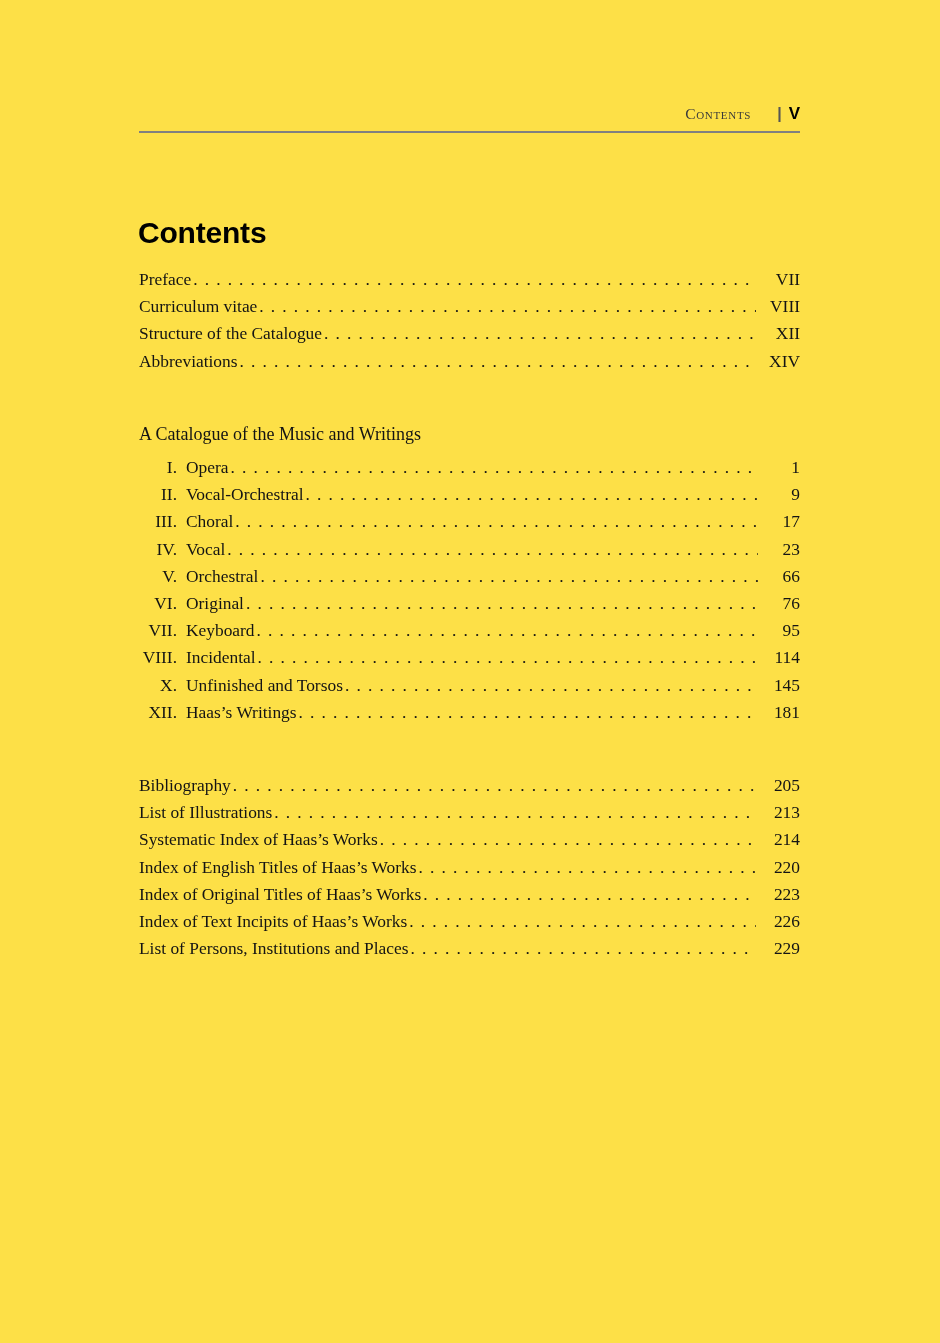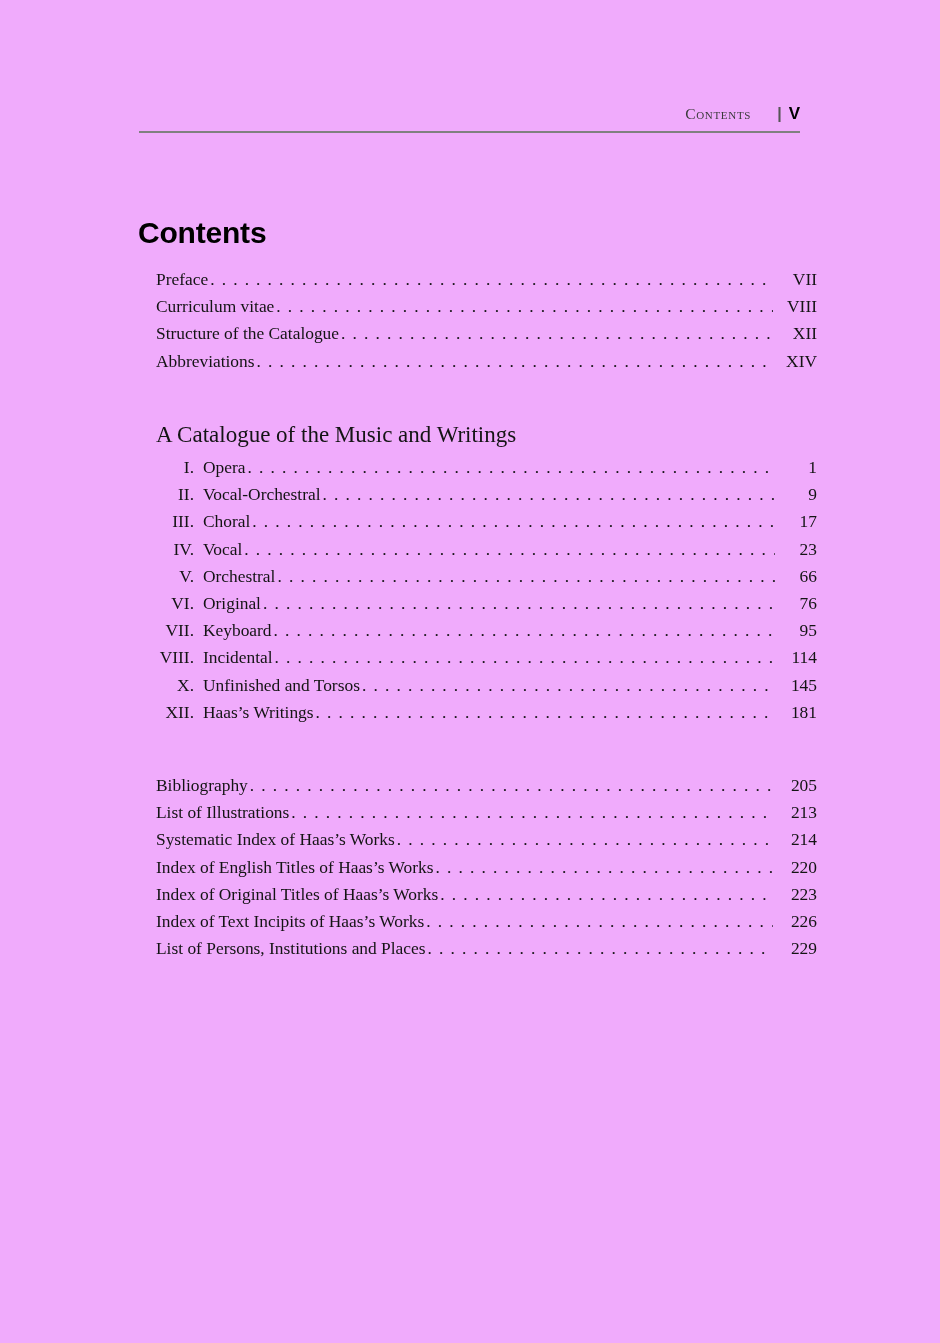--- a/index.html
+++ b/index.html
@@ -14,21 +14,21 @@
     color: #141414;
     position: relative;
     overflow: hidden;
   }
 
   .page {
     position: absolute;
     left: 0; top: 0;
     width: 940px;
     height: 1343px;
-    background: #f0abfc;
+    background: #fde047;
   }
 
   
   .running-head {
     position: absolute;
     left: 139px;
     top: 104px;
     width: 661px;
     display: flex;
     justify-content: flex-end;
@@ -75,21 +75,20 @@
     letter-spacing: -0.2px;
     color: #000000;
   }
 
   
   .toc {
     position: absolute;
     left: 139px;
     top: 266px;
     width: 661px;
-    margin-left: 17px;
   }
 
   .block { margin: 0; padding: 0; }
   .block.gap-front { margin-top: 46px; }
   .block.gap-back  { margin-top: 46px; }
 
   .entry {
     display: flex;
     align-items: baseline;
     font-size: 17.4px;
@@ -128,21 +127,21 @@
 
   .folio {
     flex: 0 0 auto;
     width: 40px;
     text-align: right;
   }
   .folio.wide { width: 42px; }
 
   
   .section-heading {
-    font-size: 23px;
+    font-size: 18px;
     line-height: 27.2px;
     margin-bottom: 6px;
   }
 
   .catalogue-list { margin-top: 0; }
 </style>
 </head>
 <body>
 
 <div class="page">

